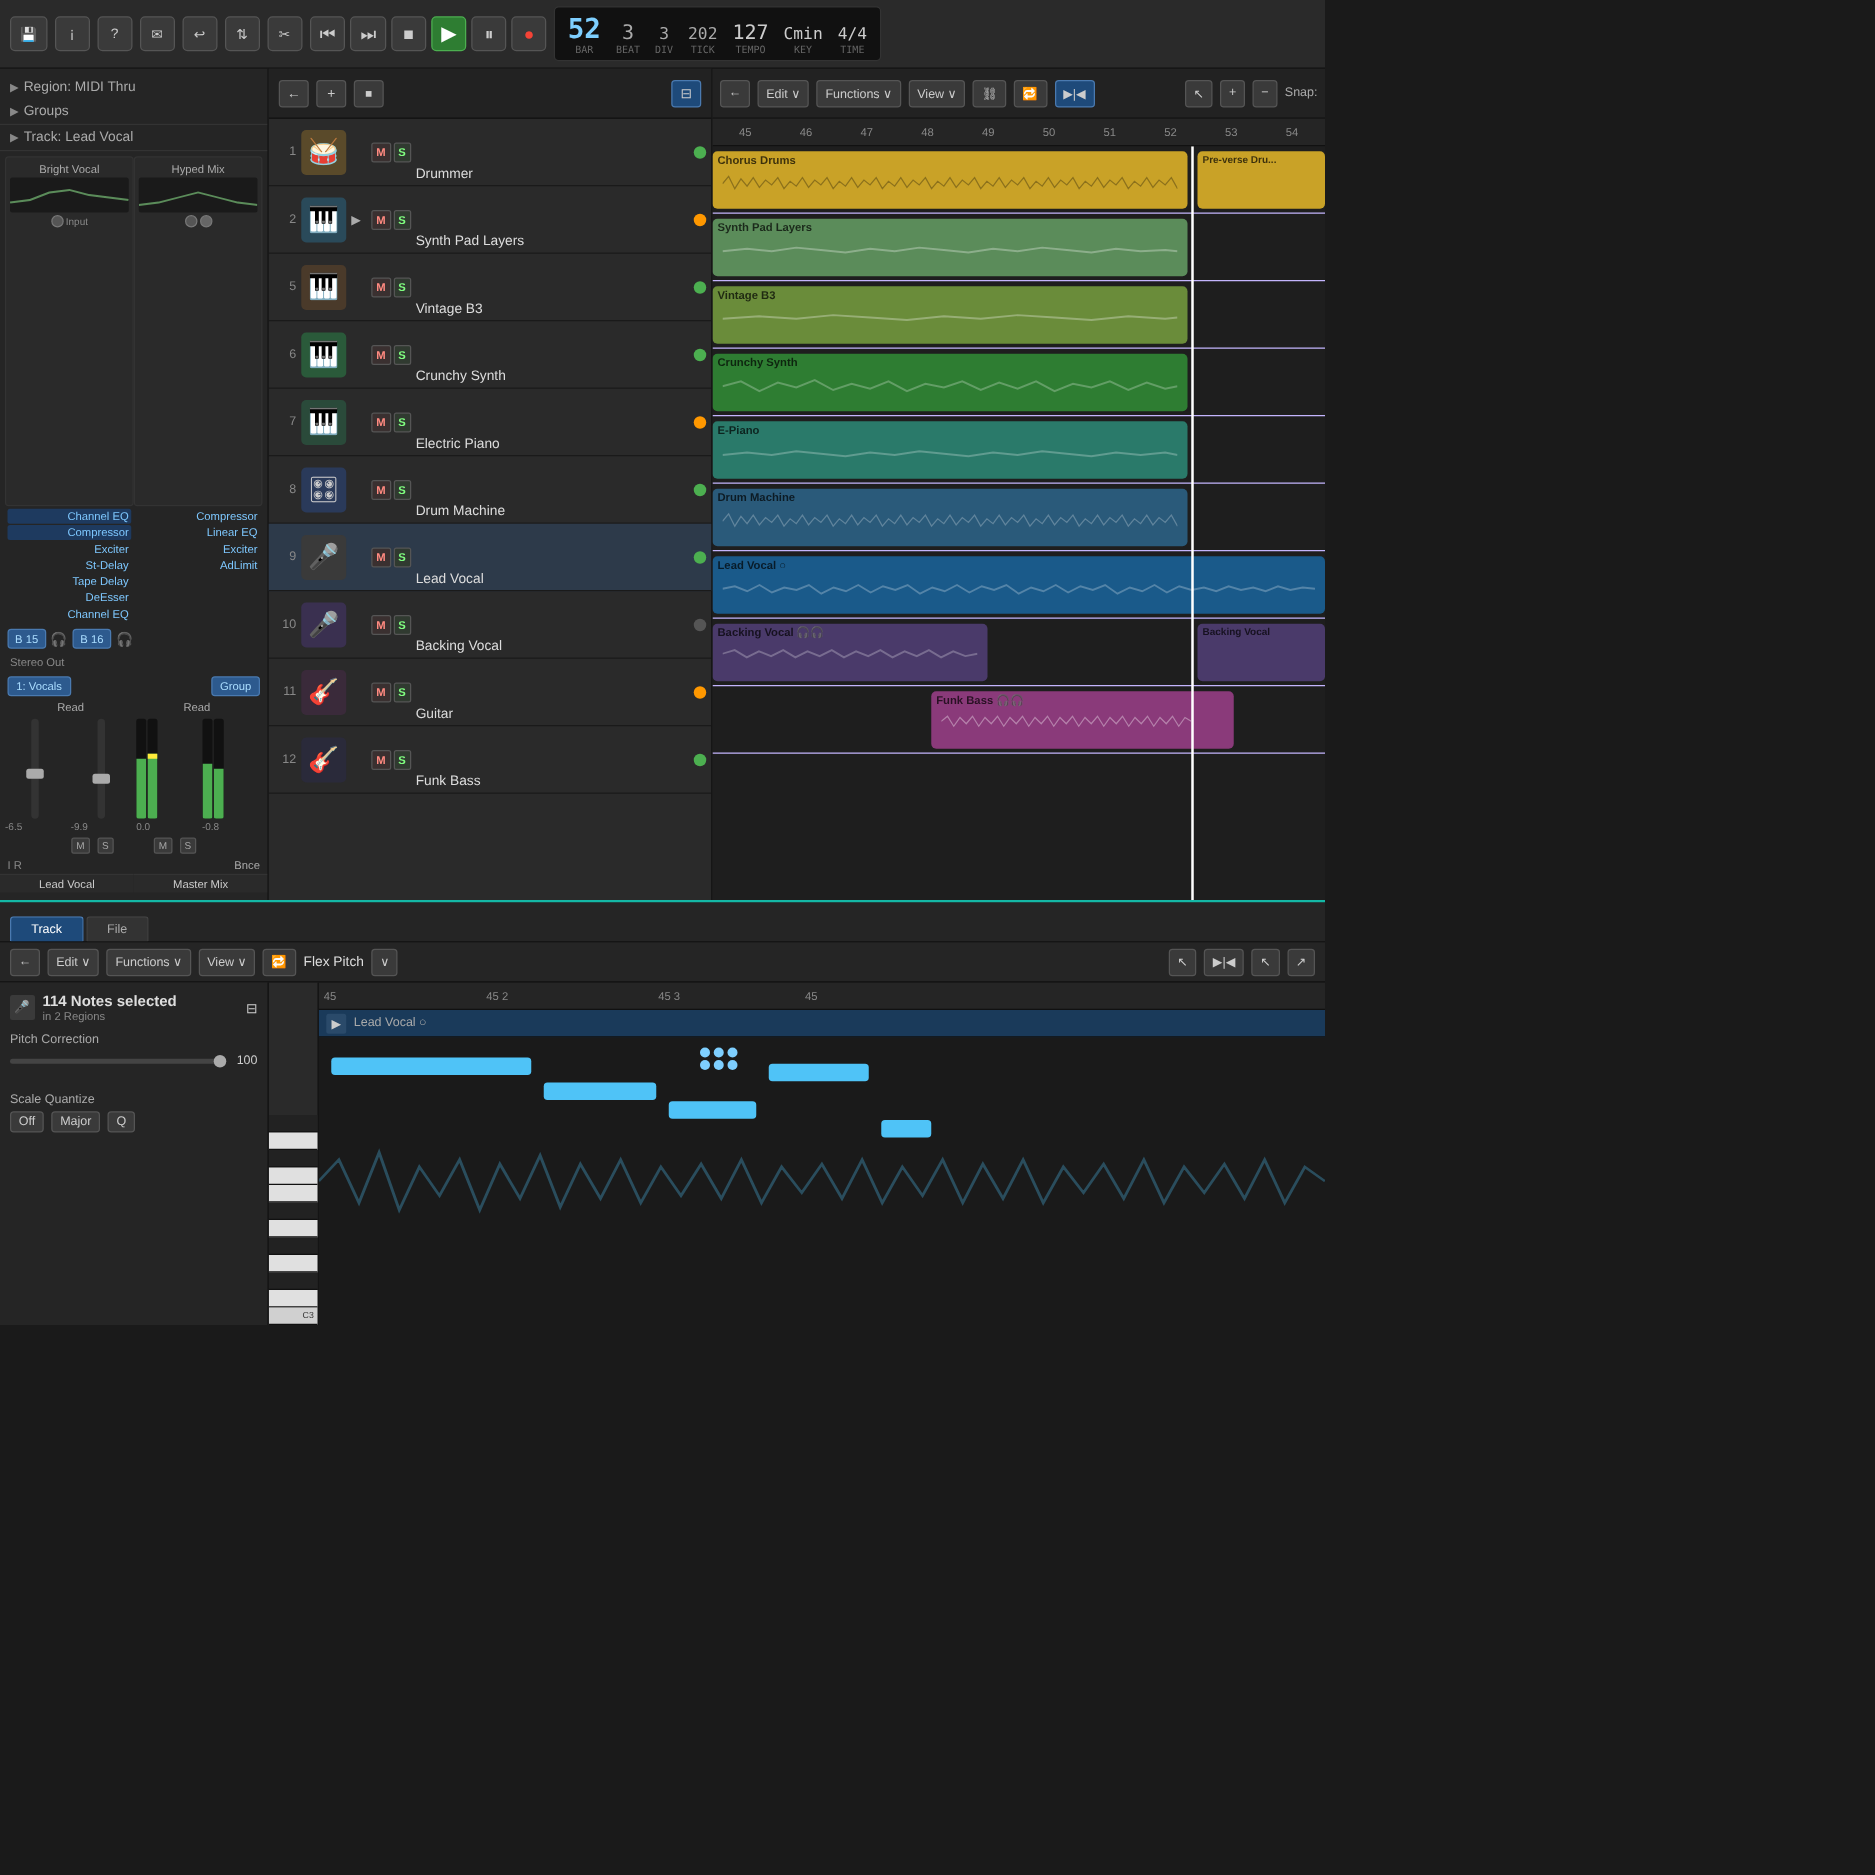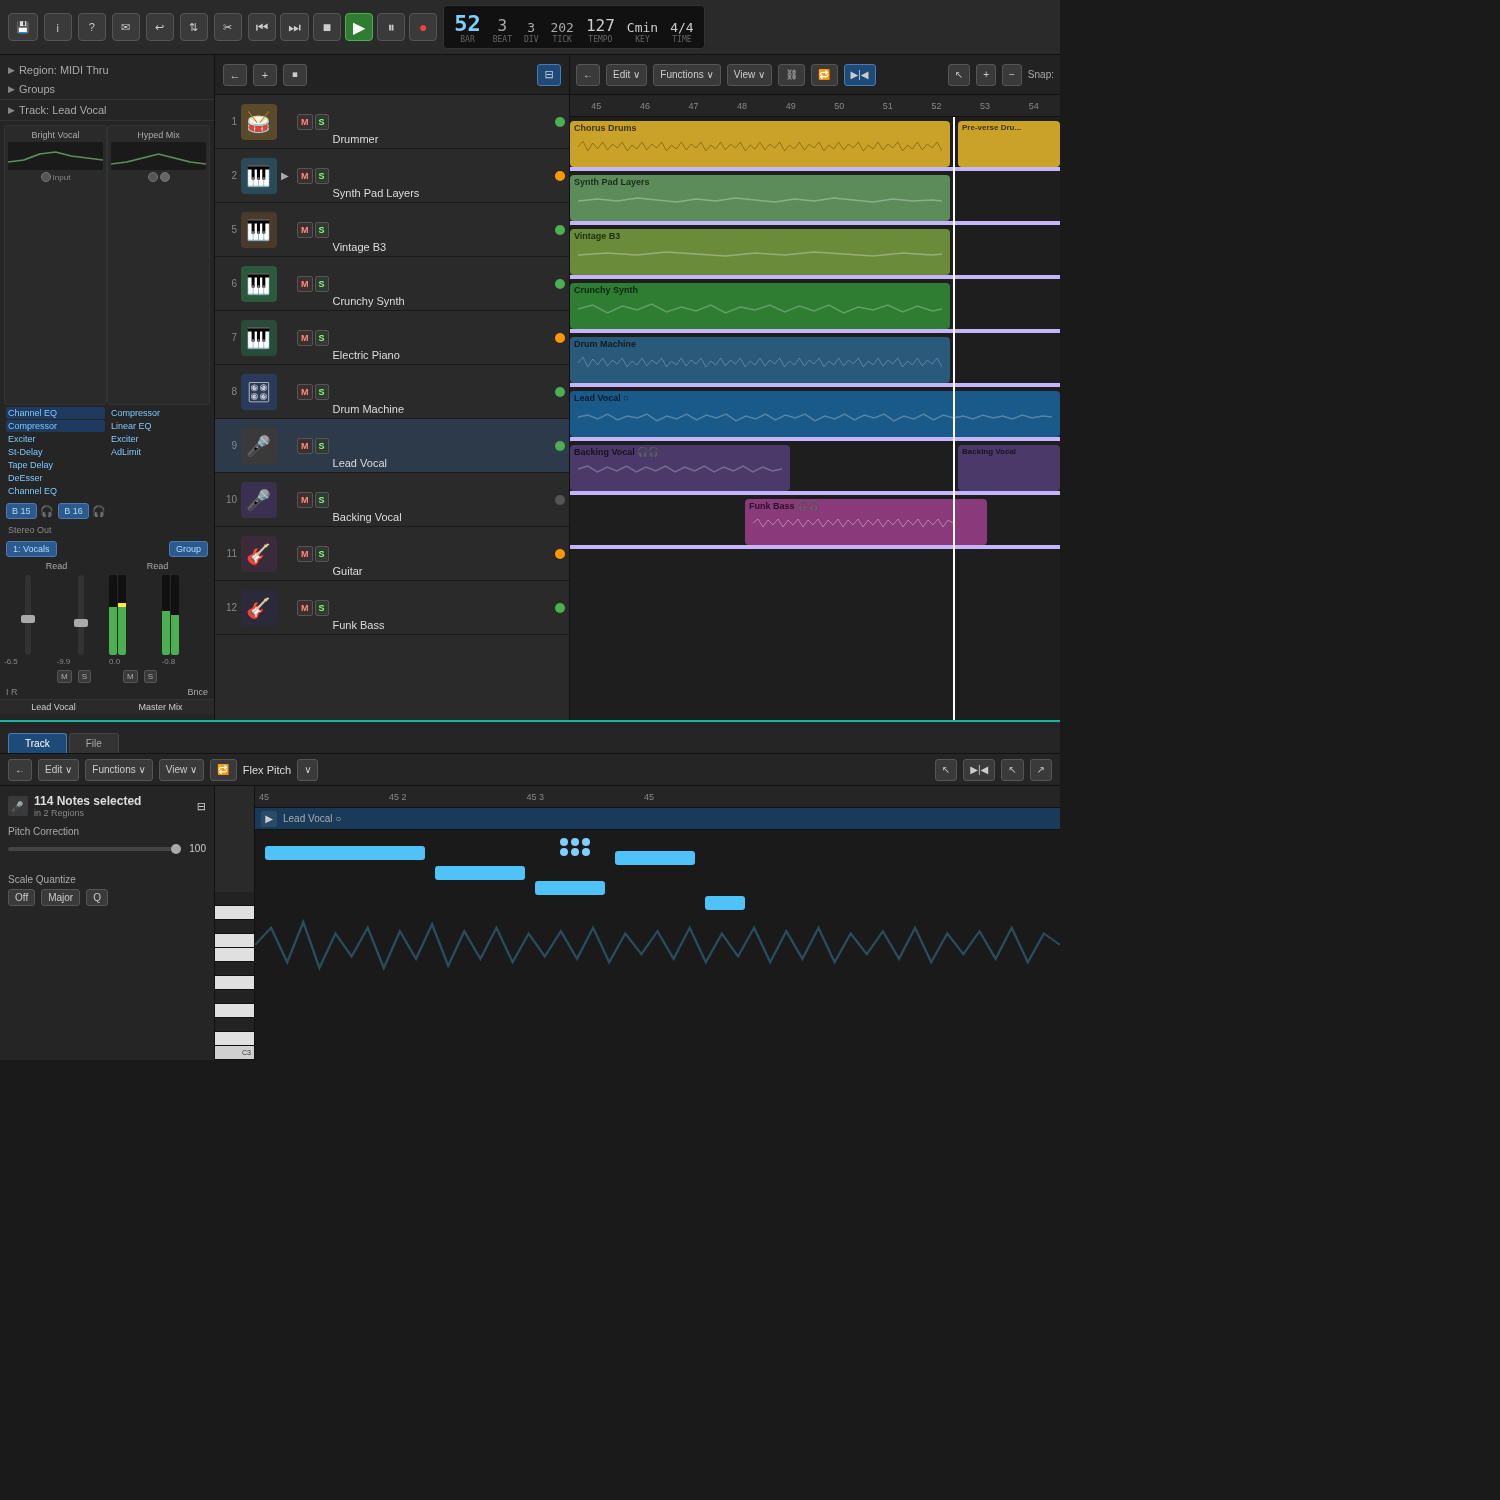--- a/index.html
+++ b/index.html
@@ -134,20 +134,21 @@
     .plugins-section {
       padding: 2px 6px;
       display: flex;
       gap: 4px;
     }
     .plugin-col {
       flex: 1;
       display: flex;
       flex-direction: column;
       gap: 1px;
+      text-align: right;
     }
     .plugin-item {
       font-size: 9px;
       color: #7ec8ff;
       padding: 1px 2px;
       cursor: pointer;
     }
     .plugin-item.blue-bg { background: #1e3a5f; border-radius: 2px; }
 
     .bus-section { padding: 4px 6px; display: flex; gap: 4px; align-items: center; }
@@ -367,21 +368,21 @@
     }
 
     .arrange-tracks {
       flex: 1;
       overflow: hidden;
       position: relative;
     }
     .arrange-track-row {
       height: 54px;
       position: relative;
-      border-bottom: 4px solid #c4b5fd;
+      border-bottom: 1px solid #c4b5fd;
       display: flex;
       align-items: center;
     }
     .region {
       position: absolute;
       height: 46px;
       top: 4px;
       border-radius: 4px;
       padding: 2px 4px;
       font-size: 9px;
@@ -945,20 +946,30 @@
         <div class="region" style="left:0;width:380px;background:#2e7d32;">
           <div class="region-label">Crunchy Synth</div>
           <div style="height:28px;display:flex;align-items:center;padding:0 4px;opacity:0.5;">
             <svg width="370" height="20" viewBox="0 0 370 20">
                 <polyline points="0,10 15,6 30,14 45,7 60,11 75,5 90,13 105,8 120,12 135,6 150,14 165,8 180,11 195,6 210,13 225,7 240,12 255,6 270,14 285,8 300,11 315,6 330,13 345,7 360,12 370,10" fill="none" stroke="rgba(255,255,255,0.5)" stroke-width="1.5"></polyline>
               </svg>
           </div>
         </div>
       </div>
 
+      <div class="arrange-track-row">
+        <div class="region" style="left:0;width:380px;background:#2a7a6a;">
+          <div class="region-label">E-Piano</div>
+          <div style="height:28px;display:flex;align-items:center;padding:0 4px;opacity:0.5;">
+            <svg width="370" height="20" viewBox="0 0 370 20">
+                <polyline points="0,11 20,9 40,11 60,8 80,10 100,12 120,9 140,11 160,8 180,10 200,12 220,9 240,11 260,8 280,10 300,12 320,9 340,11 360,9 370,11" fill="none" stroke="rgba(255,255,255,0.5)" stroke-width="1.5"></polyline>
+              </svg>
+          </div>
+        </div>
+      </div>
 
       <div class="arrange-track-row">
         <div class="region" style="left:0;width:380px;background:#2a5a7a;">
           <div class="region-label">Drum Machine</div>
           <div style="height:28px;display:flex;align-items:center;padding:0 4px;opacity:0.5;">
             <svg width="370" height="20" viewBox="0 0 370 20">
                 <polyline points="0,10 5,4 10,14 15,6 20,12 25,5 30,13 35,7 40,11 45,5 50,14 55,8 60,12 65,5 70,13 75,7 80,11 85,5 90,14 95,8 100,12 105,5 110,13 115,7 120,11 125,5 130,14 135,8 140,12 145,5 150,13 155,7 160,11 165,5 170,14 175,8 180,12 185,5 190,13 195,7 200,11 205,5 210,14 215,8 220,12 225,5 230,13 235,7 240,11 245,5 250,14 255,8 260,12 265,5 270,13 275,7 280,11 285,5 290,14 295,8 300,12 305,5 310,13 315,7 320,11 325,5 330,14 335,8 340,12 345,5 350,13 355,7 360,11 365,5 370,14" fill="none" stroke="rgba(255,255,255,0.5)" stroke-width="1"></polyline>
               </svg>
           </div>
         </div>

